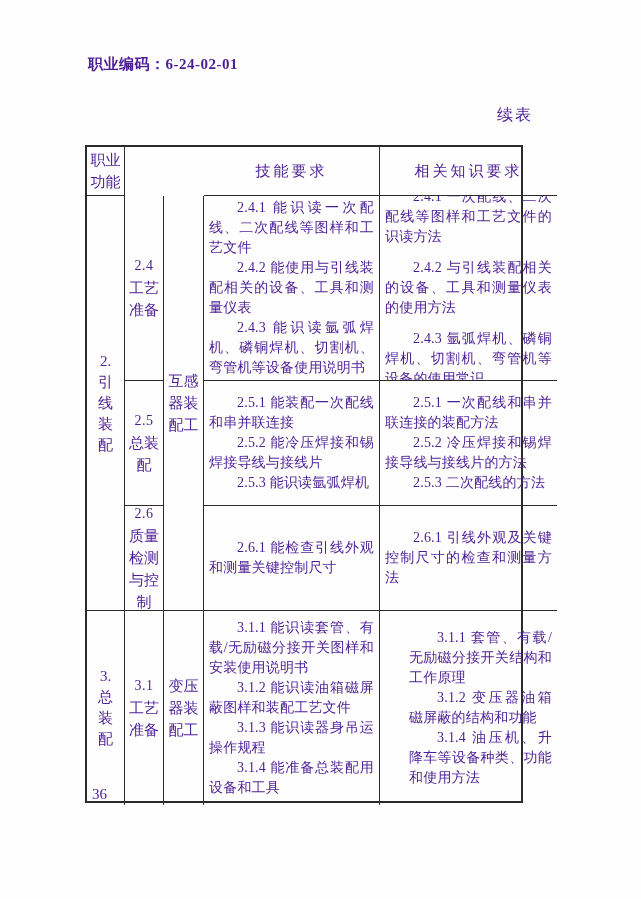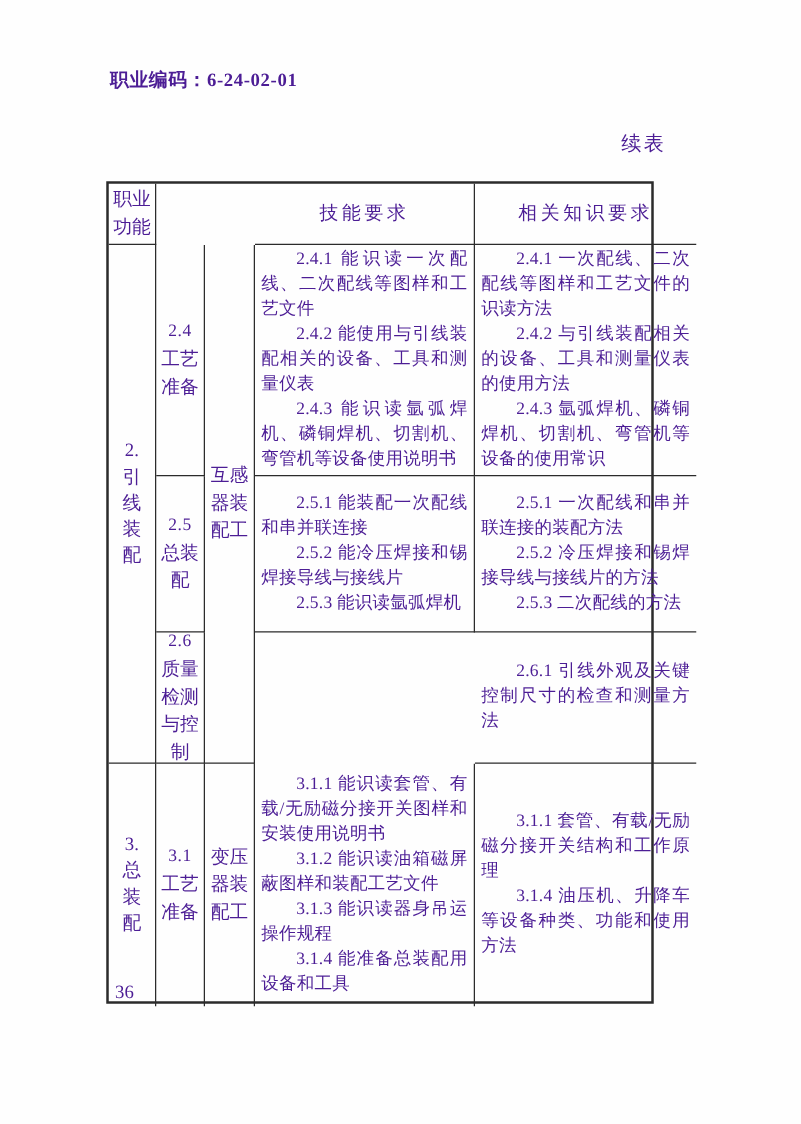--- a/index.html
+++ b/index.html
@@ -97,32 +97,32 @@
   }
   
   .a-thf { grid-area: 1 / 1 / 2 / 2; }
   .a-tht { grid-area: 1 / 2 / 2 / 4; }
   .a-ths { grid-area: 1 / 4 / 2 / 5; }
   .a-thk { grid-area: 1 / 5 / 2 / 6; }
   .a-fn2 { grid-area: 2 / 1 / 5 / 2; }
   .a-t24 { grid-area: 2 / 2 / 3 / 3; justify-content: center; }
   .a-w2  { grid-area: 2 / 3 / 5 / 4; }
   .a-s24 { grid-area: 2 / 4 / 3 / 5; }
-  .a-k24 { grid-area: 2 / 5 / 3 / 6; }
+  .a-k24 { grid-area: 2 / 5 / 3 / 6; gap: 11px; }
   .a-t25 { grid-area: 3 / 2 / 4 / 3; }
   .a-s25 { grid-area: 3 / 4 / 4 / 5; }
   .a-k25 { grid-area: 3 / 5 / 4 / 6; }
   .a-t26 { grid-area: 4 / 2 / 5 / 3; }
   .a-s26 { grid-area: 4 / 4 / 5 / 5; }
   .a-k26 { grid-area: 4 / 5 / 5 / 6; }
   .a-fn3 { grid-area: 5 / 1 / 6 / 2; }
   .a-t31 { grid-area: 5 / 2 / 6 / 3; }
   .a-w3  { grid-area: 5 / 3 / 6 / 4; }
   .a-s31 { grid-area: 5 / 4 / 6 / 5; }
-  .a-k31 { grid-area: 5 / 5 / 6 / 6; }
+  .a-k31 { grid-area: 5 / 5 / 6 / 6; margin-left: 24px; }
 </style>
 </head>
 <body>
 
 <div class="page">
 
   <div class="doc-code">职业编码：6-24-02-01</div>
   <div class="continued">续表</div>
 
   <div class="grid-table">
@@ -173,20 +173,23 @@
     </div>
     <div class="cell txt-cell a-k25 nr">
       <p>2.5.1 一次配线和串并联连接的装配方法</p>
       <p>2.5.2 冷压焊接和锡焊接导线与接线片的方法</p>
       <p>2.5.3 二次配线的方法</p>
     </div>
 
     <div class="cell a-t26">
       <div class="task-no">2.6</div>
       <div class="w2-name">质量检测与控制</div>
+    </div>
+    <div class="cell txt-cell a-s26">
+      <p>2.6.1 能检查引线外观和测量关键控制尺寸</p>
     </div>
     <div class="cell txt-cell a-k26 nr">
       <p>2.6.1 引线外观及关键控制尺寸的检查和测量方法</p>
     </div>
 
     <div class="cell a-fn3 nb">
       <div class="fn-no">3.</div>
       <div class="v-name">总装配</div>
     </div>
     <div class="cell a-t31 nb">
@@ -197,20 +200,21 @@
       <div class="w2-name">变压器装配工</div>
     </div>
     <div class="cell txt-cell a-s31 nb">
       <p>3.1.1 能识读套管、有载/无励磁分接开关图样和安装使用说明书</p>
       <p>3.1.2 能识读油箱磁屏蔽图样和装配工艺文件</p>
       <p>3.1.3 能识读器身吊运操作规程</p>
       <p>3.1.4 能准备总装配用设备和工具</p>
     </div>
     <div class="cell txt-cell a-k31 nr nb">
       <p>3.1.1 套管、有载/无励磁分接开关结构和工作原理</p>
+      <p>3.1.2 变压器油箱磁屏蔽的结构和功能</p>
       <p>3.1.4 油压机、升降车等设备种类、功能和使用方法</p>
     </div>
 
   </div>
 
   <div class="page-number">36</div>
 
 </div>
 
 </body></html>

